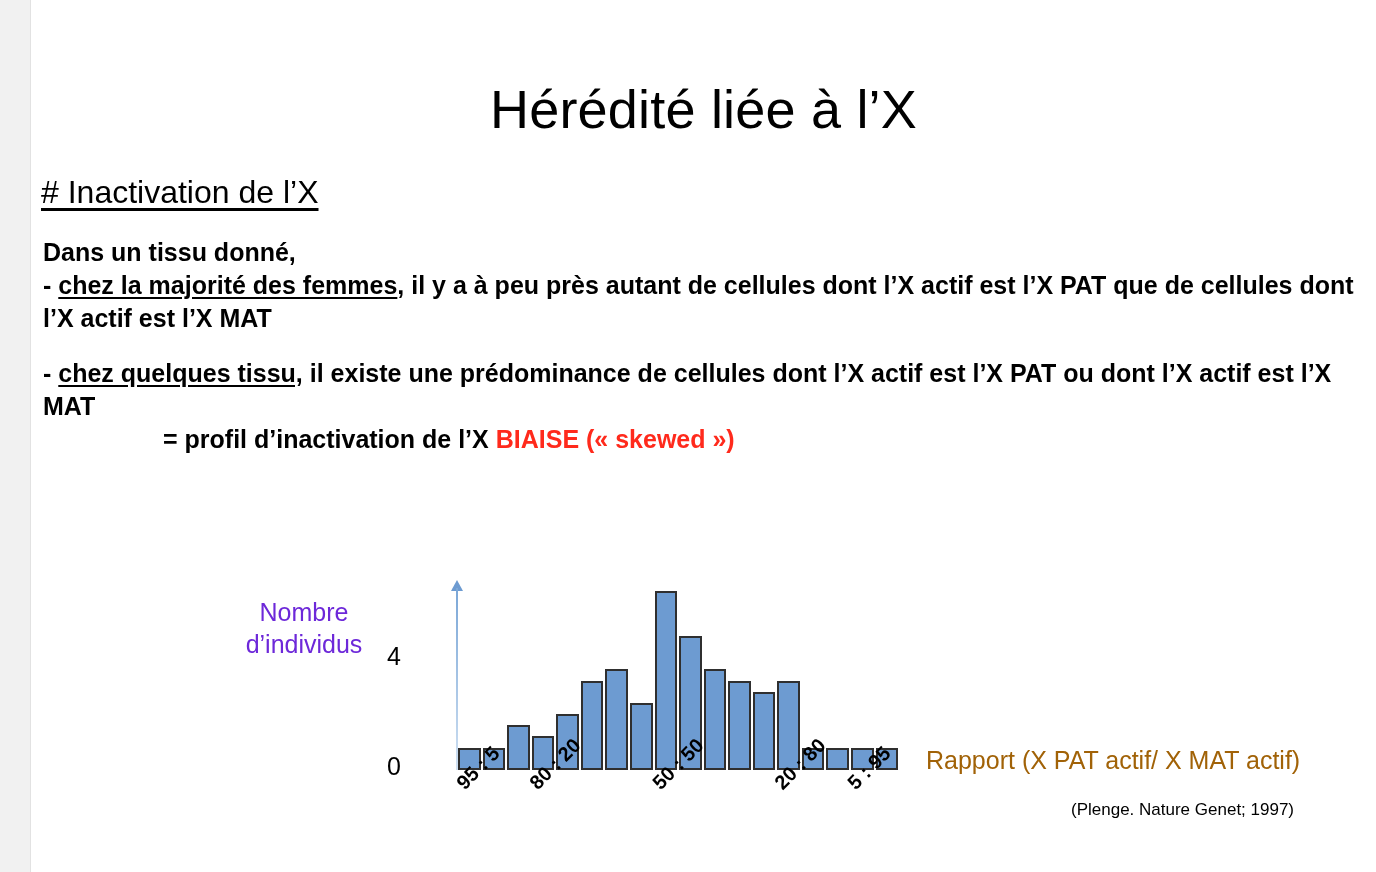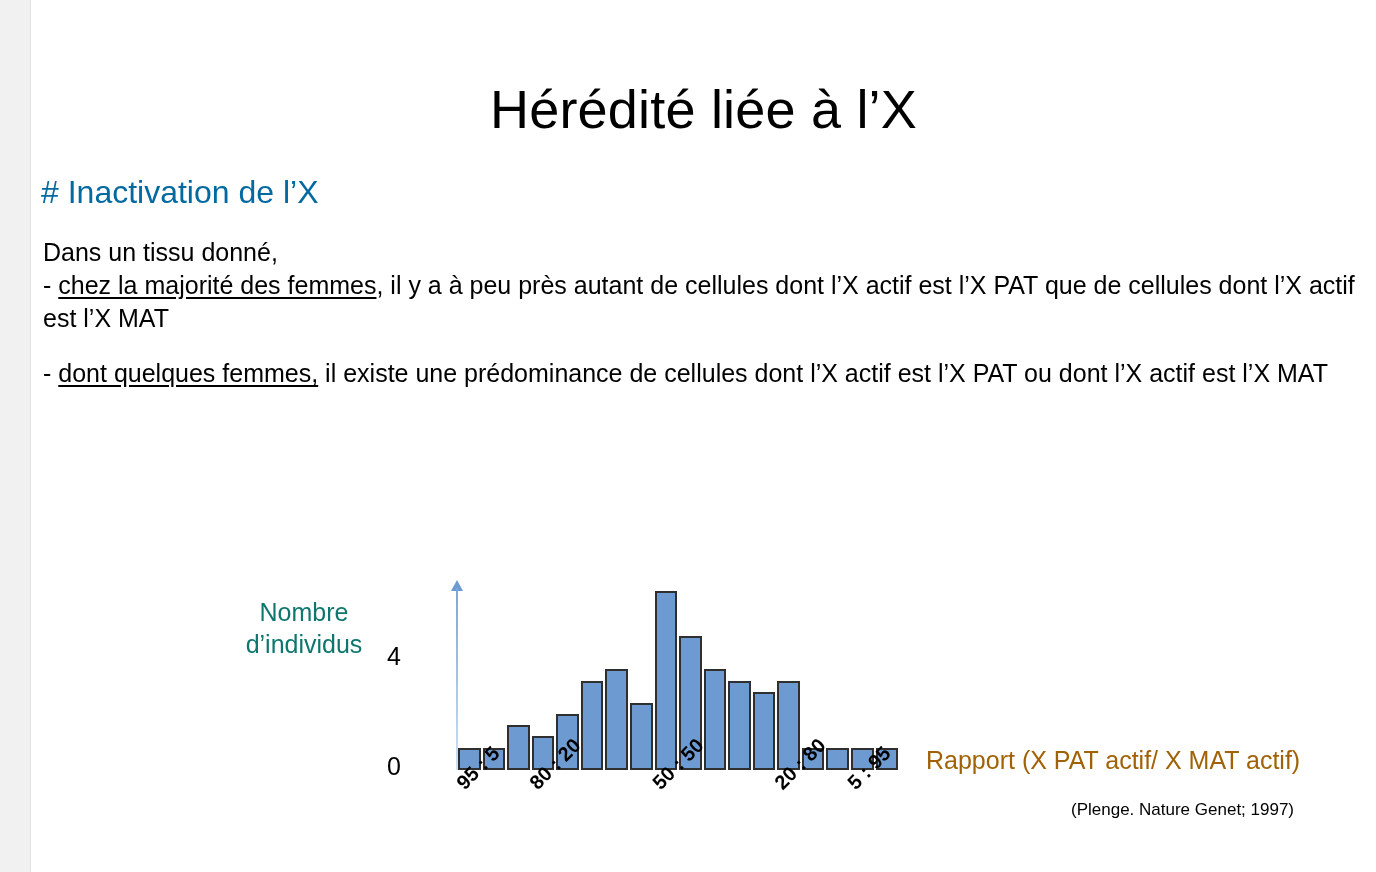--- a/index.html
+++ b/index.html
@@ -48,32 +48,34 @@
     letter-spacing: 0.2px;
     color: #000000;
   }
 
   .section-heading {
     position: absolute;
     left: 10px; top: 172px;
     font-size: 32px;
     line-height: 40px;
     font-weight: 400;
-    color: #0369a1;
+    color: #000000;
+    text-decoration: underline;
     text-underline-offset: 5px;
     white-space: nowrap;
   }
 
   .body-block {
     position: absolute;
     left: 12px; top: 236px;
     width: 1330px;
     font-size: 25px;
     line-height: 33px;
     color: #000000;
+    font-weight: bold;
   }
   .body-line { white-space: normal; }
   .body-line.tight { margin: 0; }
   .u { text-decoration: underline; text-underline-offset: 3px; }
   .red { color: #ff2a1c; }
   .indent { padding-left: 120px; display: block; }
   .gap { height: 22px; }
 
   
   .chart-area {
@@ -81,21 +83,21 @@
     left: 0; top: 560px;
     width: 1345px; height: 312px;
   }
   .axis-title {
     position: absolute;
     left: 183px; top: 36px;
     width: 180px;
     text-align: center;
     font-size: 25px;
     line-height: 32px;
-    color: #0f766e;
+    color: #6d28d9;
   }
   .ytick {
     position: absolute;
     font-size: 25px;
     line-height: 25px;
     color: #000000;
     text-align: right;
     width: 60px;
   }
   .ytick-10 { left: 310px; top: 84px; }
@@ -184,22 +186,25 @@
 
     <div class="body-line tight">
       <span>Dans un tissu donné,</span>
     </div>
 
     <div class="body-line"><span>- </span><span class="u">chez la majorité des femmes</span><span>, il y a à peu près autant de cellules dont l’X actif est l’X PAT que de cellules dont l’X actif est l’X MAT</span></div>
 
 
     <div class="gap"></div>
 
-    <div class="body-line"><span>- </span><span class="u">dont quelques femmes,</span><span> il existe une prédominance de cellules dont l’X actif est l’X PAT ou dont l’X actif est l’X MAT</span></div>
-
+    <div class="body-line"><span>- </span><span class="u">chez quelques tissu,</span><span> il existe une prédominance de cellules dont l’X actif est l’X PAT ou dont l’X actif est l’X MAT</span></div>
+
+    <div class="body-line">
+        <span class="indent"><span>= profil d’inactivation de l’X </span><span class="red">BIAISE (« skewed »)</span></span>
+      </div>
 
   </div>
 
   <div class="chart-area">
 
     <div class="axis-title">Nombre d’individus</div>
 
     <div class="ytick ytick-10">4</div>
     <div class="ytick ytick-0">0</div>
 

